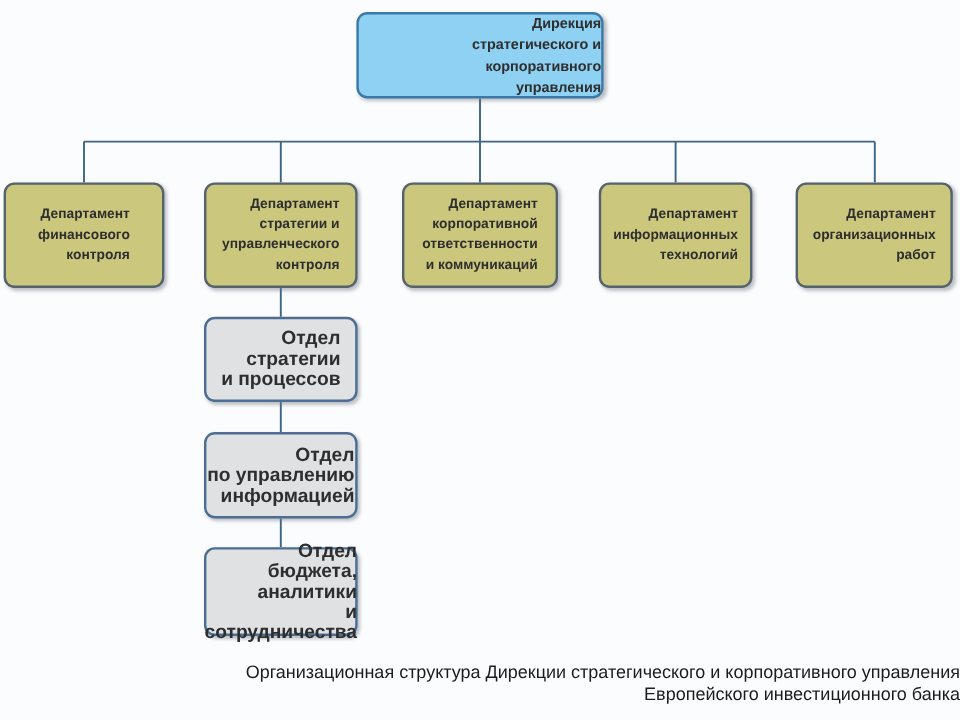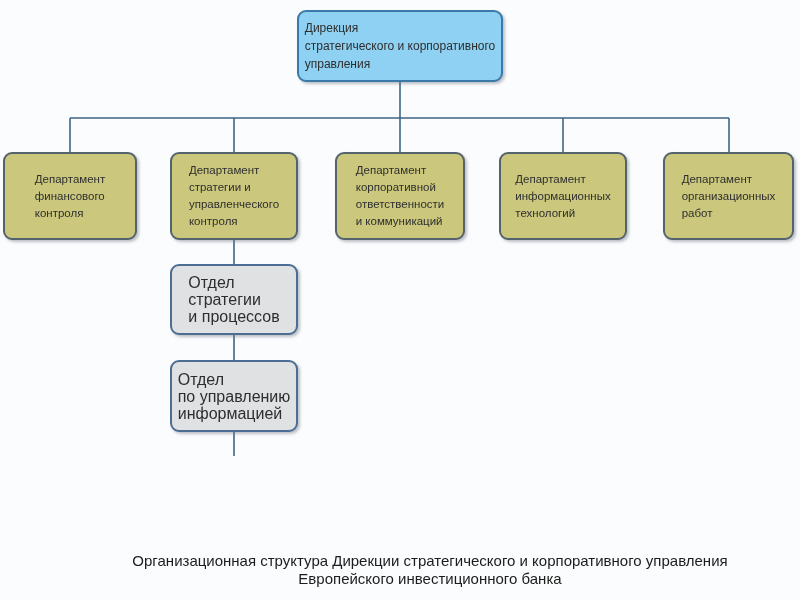--- a/index.html
+++ b/index.html
@@ -12,22 +12,22 @@
   body{font-family:"Liberation Sans", sans-serif; background:#fff;}
   .canvas{
     position:relative; width:800px; height:600px; overflow:hidden;
     background:var(--background);
   }
   .connectors{position:absolute; left:0; top:0; width:800px; height:600px; pointer-events:none;}
   .connectors line{stroke:var(--connector); stroke-width:1.6;}
   .node{
     position:absolute; box-sizing:border-box;
     display:flex; align-items:center; justify-content:center;
-    text-align:left; white-space:pre-line;
-    color:var(--text); font-weight:normal;
+    text-align:right; white-space:pre-line;
+    color:var(--text); font-weight:bold;
     border-radius:9px;
     box-shadow:2px 2px 3px rgba(110,120,130,0.45);
   }
   .node-root{
     left:297px; top:10px; width:206px; height:72px;
     background:var(--root-fill); border:2px solid var(--root-border);
     font-size:12px; line-height:18px;
   }
   .node-dept{
     top:152px; height:88px;
@@ -42,21 +42,21 @@
   .node-div{
     left:170px; width:128px;
     background:var(--division-fill); border:2px solid var(--division-border);
     font-size:16px; line-height:17px;
   }
   .div-1{top:264px; height:71px;}
   .div-2{top:360px; height:72px;}
   .div-3{top:456px; height:74px;}
   .caption{
     position:absolute; left:60px; top:552px; width:740px;
-    text-align:center; white-space:pre-line;
+    text-align:right; white-space:pre-line;
     color:var(--caption-color); font-size:15px; line-height:18px;
   }
 </style>
 </head>
 <body>
 
 <div class="canvas">
 
   <svg class="connectors" viewBox="0 0 800 600" xmlns="http://www.w3.org/2000/svg">
 
@@ -96,16 +96,19 @@
   <div class="node node-dept dept-5">Департамент
 организационных
 работ</div>
 
   <div class="node node-div div-1">Отдел
 стратегии
 и процессов</div>
   <div class="node node-div div-2">Отдел
 по управлению
 информацией</div>
+  <div class="node node-div div-3">Отдел бюджета,
+аналитики
+и сотрудничества</div>
 
   <div class="caption">Организационная структура Дирекции стратегического и корпоративного управления
 Европейского инвестиционного банка</div>
 </div>
 
 </body></html>

